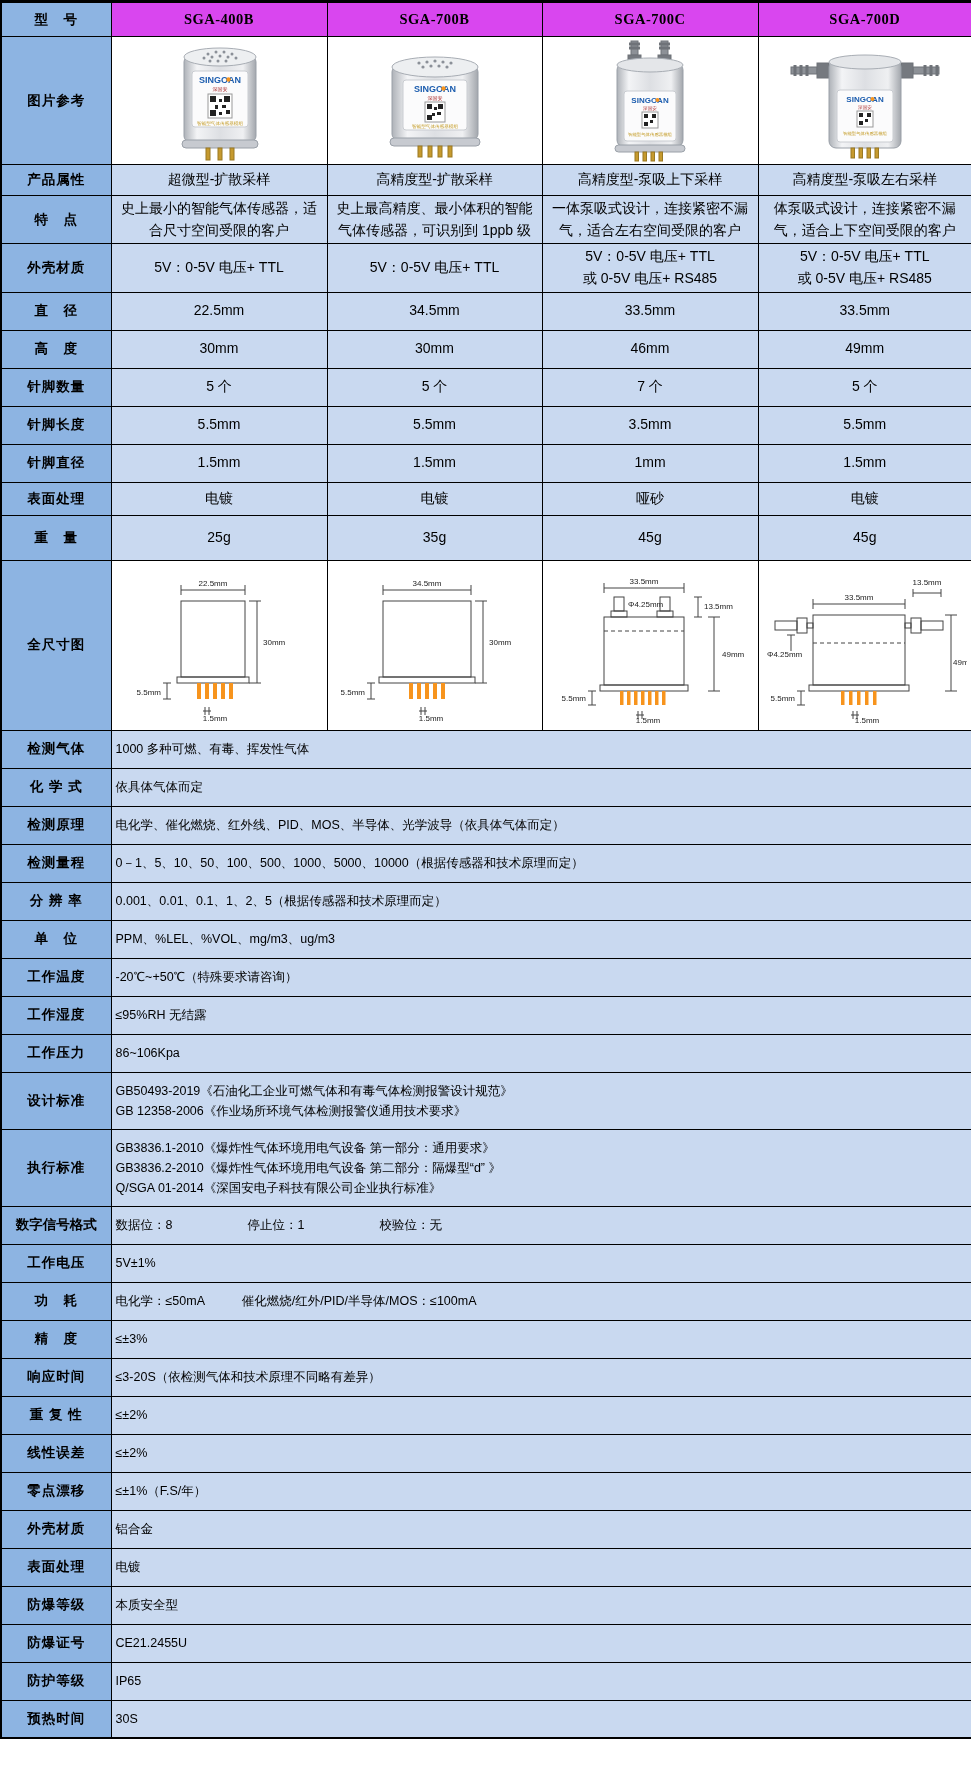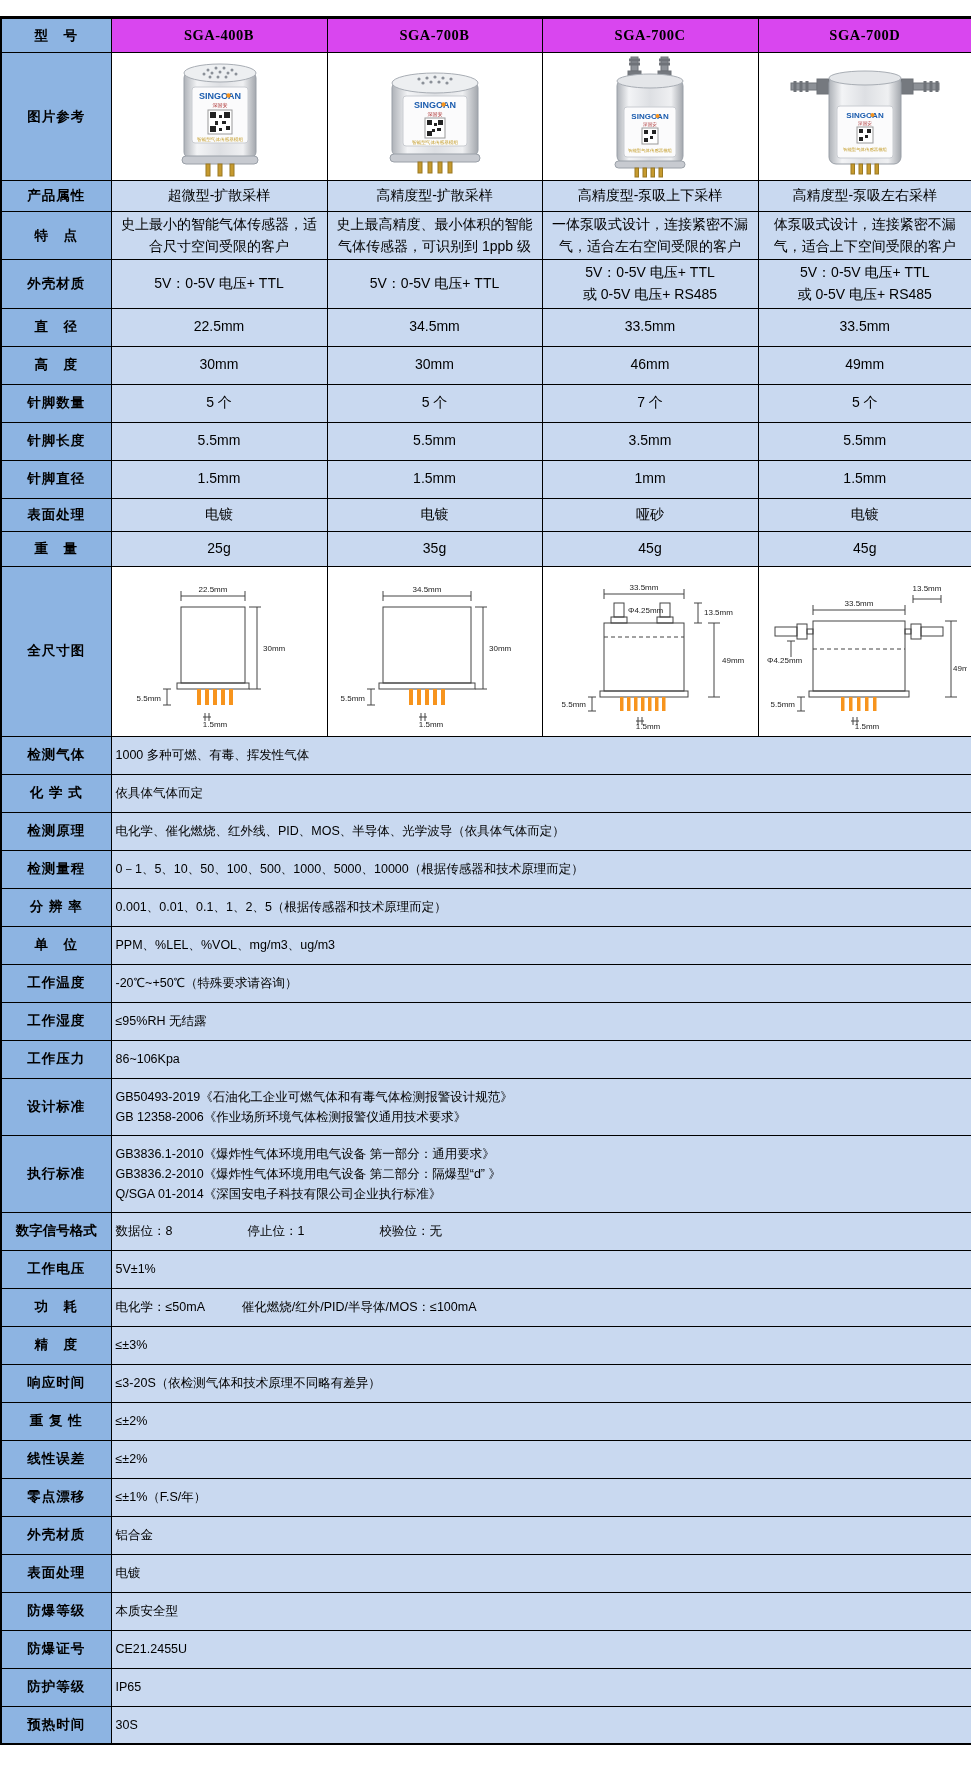--- a/index.html
+++ b/index.html
@@ -1,37 +1,37 @@
 <!DOCTYPE html>
 <html><head>
 <meta charset="utf-8">
 <style>
   html,body{margin:0;padding:0;background:#fff;}
   body{font-family:"Liberation Sans",sans-serif;color:#000;}
-  .page{width:971px;margin:16px auto;border-radius:18px;}
+  .page{width:971px;margin:0 auto;border-radius:18px;}
   table.spec{width:971px;border-collapse:collapse;table-layout:fixed;
     border:2px solid #000;border-top:3px solid #000;}
   td{border:1px solid #000;overflow:hidden;}
   td.lbl{background:#8db4e2;font-weight:bold;text-align:center;
     font-size:13.5px;letter-spacing:1px;}
   td.mhead{background:#d946ef;font-weight:bold;text-align:center;
     font-size:14.5px;font-family:"Liberation Serif",serif;letter-spacing:.5px;}
   td.val{background:#c9d9f0;text-align:center;font-size:14px;
     white-space:pre-line;line-height:1.55;padding:2px 6px;}
   td.imgcell,td.diagcell{background:#ffffff;text-align:center;vertical-align:middle;padding:0;}
   td.specval{background:#c9d9f0;text-align:left;font-size:12.5px;
     padding:3px 4px 3px 4px;white-space:pre-line;line-height:1.6;}
   tr.r-model{height:35px;}
   tr.r-image{height:128px;}
   tr.r-attr{height:31px;}
   tr.r-feat{height:46px;}
   tr.r-sig{height:46px;}
   tr.r-std{height:38px;}
   tr.r-surface{height:33px;}
-  tr.r-weight{height:35px;padding-left:39px;}
+  tr.r-weight{height:45px;padding-left:39px;}
   tr.r-diagram{height:170px;}
   tr.r-spec{height:38px;}
   tr.r-design{height:57px;}
   tr.r-exec{height:77px;}
   svg{display:block;margin:0 auto;}
   svg text{font-family:"Liberation Sans",sans-serif;}
   .dimtxt{font-size:8px;fill:#222;}
 </style>
 </head>
 <body>

